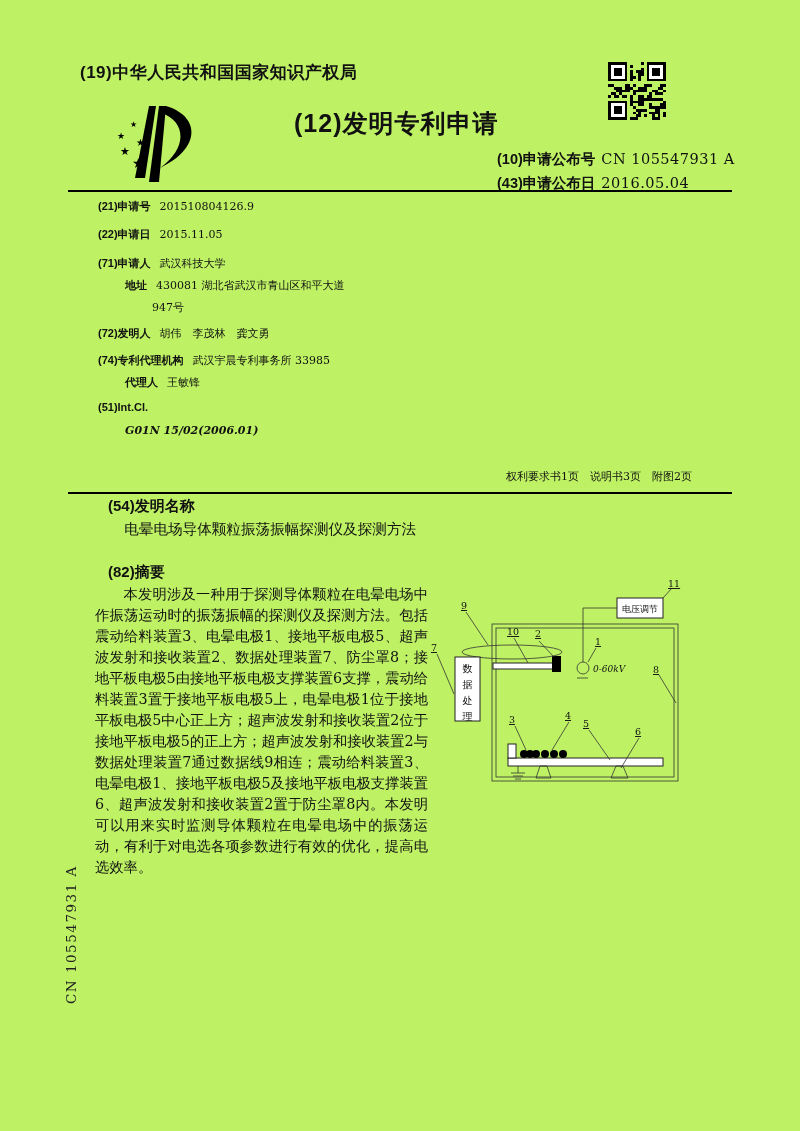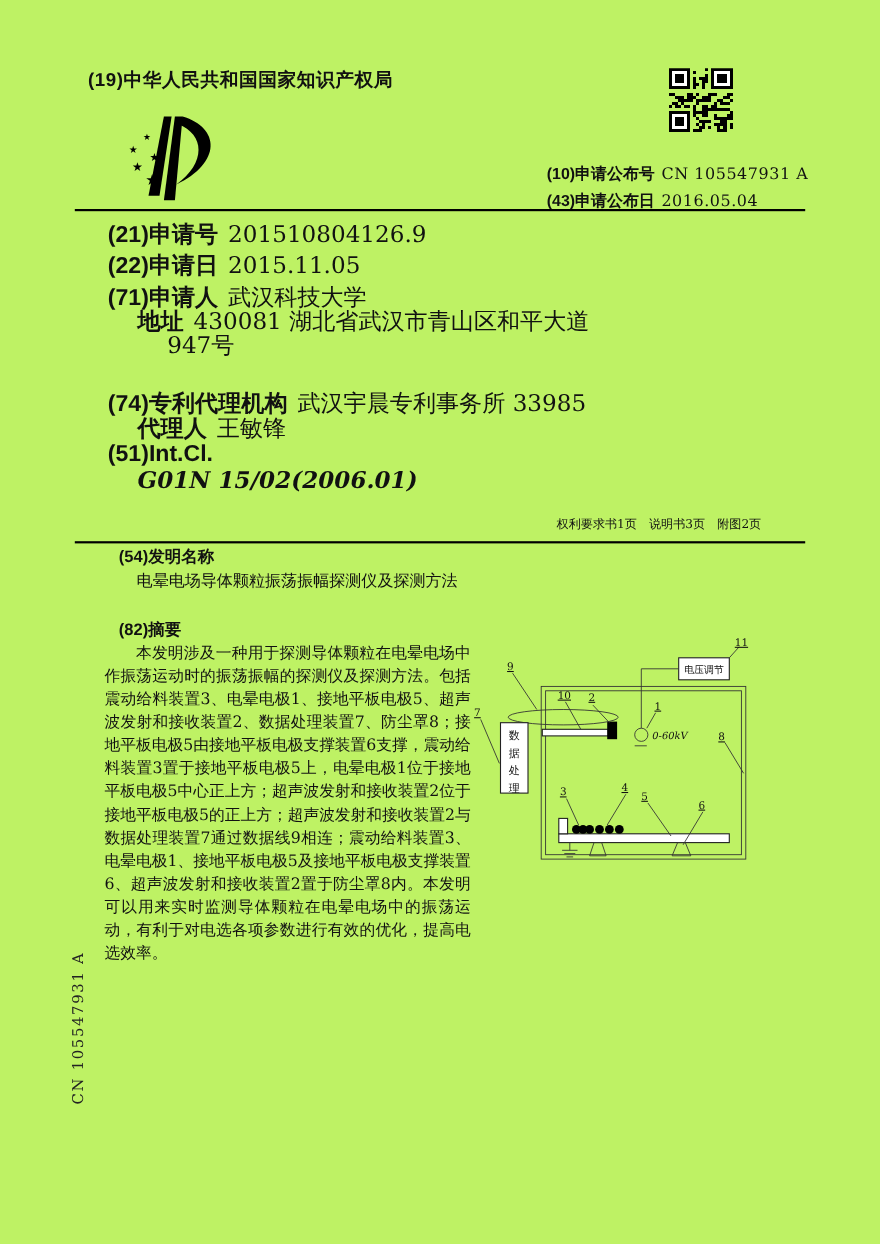--- a/index.html
+++ b/index.html
@@ -6,21 +6,21 @@
   #page{position:relative;width:800px;height:1131px;margin:0 auto;background:#bef264;
         font-family:"Liberation Sans",sans-serif;color:#111;overflow:hidden;}
   .abs{position:absolute;}
   .hei{font-family:"Liberation Sans",sans-serif;font-weight:700;}
   .rule{position:absolute;left:68px;width:664px;height:2px;background:#000;}
   .office{left:80px;top:61px;font-size:17px;letter-spacing:.5px;}
   .doctype{left:294px;top:107px;font-size:25px;letter-spacing:1px;}
   .pubblock{left:497px;top:147px;font-size:14.5px;line-height:24px;white-space:nowrap;}
   .pubblock .lbl{font-weight:700;}
   .pubblock .val{font-family:"DejaVu Serif",serif;letter-spacing:.5px;margin-left:6px;}
-  .bib{position:absolute;font-size:21px;white-space:nowrap;}
+  .bib{position:absolute;font-size:11px;white-space:nowrap;}
   .bib .lbl{font-weight:700;margin-right:9px;}
   .bib .val{font-family:"DejaVu Serif",serif;}
   .pagesline{left:390px;top:469px;width:302px;font-size:11px;text-align:right;
              font-family:"DejaVu Serif",serif;}
   .sec-lbl{position:absolute;font-size:15px;font-weight:700;margin-left:10px;}
   .title-text{left:95px;top:518px;width:332px;font-size:14.6px;line-height:22px;
               text-indent:2em;font-family:"DejaVu Serif",serif;}
   .abstract{left:95px;top:584px;width:333px;font-size:14.3px;line-height:21px;
             text-align:justify;text-indent:2em;font-family:"DejaVu Serif",serif;}
   .vcode{left:63px;top:1004px;transform:rotate(-90deg);transform-origin:0 0;
@@ -176,20 +176,21 @@
     <polygon points="41,6 48,6 37,78 27,78" fill="#000"></polygon>
     <polygon points="51,6 58,6 51,82 41,82" fill="#000"></polygon>
     <path d="M58,6 C92,16 94,48 52,68 C80,48 78,22 54,13 Z" fill="#000"></path>
     <text x="24" y="68" font-size="14" fill="#000">★</text>
     <text x="12" y="55" font-size="11" fill="#000">★</text>
     <text x="28" y="46" font-size="10" fill="#000">★</text>
     <text x="9" y="39" font-size="9" fill="#000">★</text>
     <text x="22" y="27" font-size="8" fill="#000">★</text>
   </svg>
 
+  <div class="abs doctype hei">(12)发明专利申请</div>
 
   <div class="abs pubblock">
     <div>
       <span class="lbl">(10)申请公布号</span><span class="val">CN 105547931 A</span>
     </div>
     <div>
       <span class="lbl">(43)申请公布日</span><span class="val">2016.05.04</span>
     </div>
   </div>
 
@@ -202,20 +203,23 @@
     <span class="lbl">(22)申请日</span><span class="val">2015.11.05</span>
   </div>
   <div class="abs bib" style="left:98px;top:256px;">
     <span class="lbl">(71)申请人</span><span class="val">武汉科技大学</span>
   </div>
   <div class="abs bib" style="left:125px;top:278px;">
     <span class="lbl">地址</span><span class="val">430081 湖北省武汉市青山区和平大道</span>
   </div>
   <div class="abs bib" style="left:152px;top:300px;">
     <span class="val">947号</span>
+  </div>
+  <div class="abs bib" style="left:98px;top:326px;">
+    <span class="lbl">(72)发明人</span><span class="val">胡伟　李茂林　龚文勇</span>
   </div>
   <div class="abs bib" style="left:98px;top:353px;">
     <span class="lbl">(74)专利代理机构</span><span class="val">武汉宇晨专利事务所 33985</span>
   </div>
   <div class="abs bib" style="left:125px;top:375px;">
     <span class="lbl">代理人</span><span class="val">王敏锋</span>
   </div>
   <div class="abs bib" style="left:98px;top:401px;">
     <span class="lbl">(51)Int.Cl.</span>
   </div>

